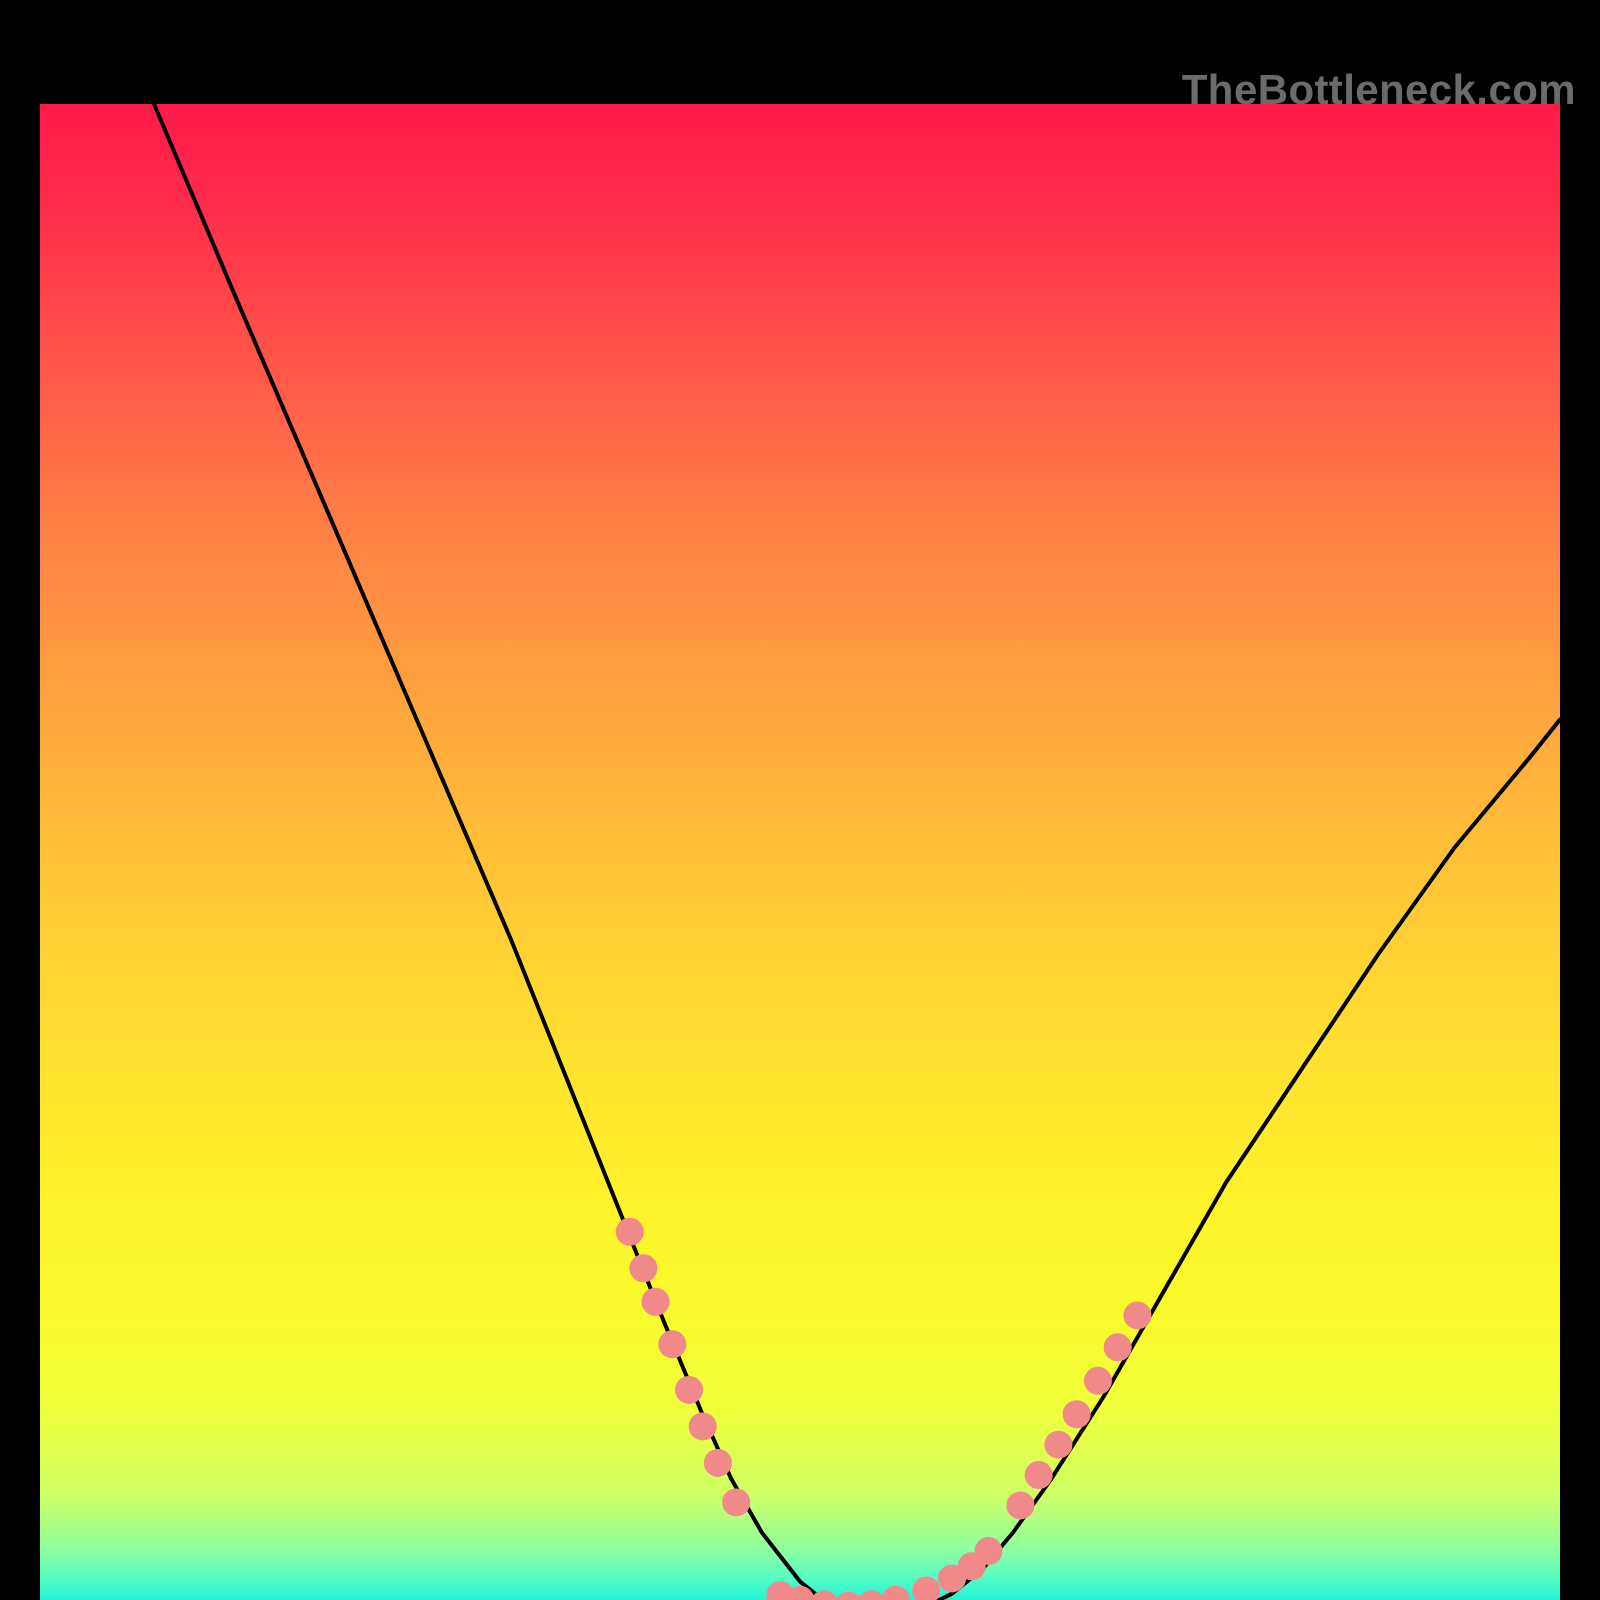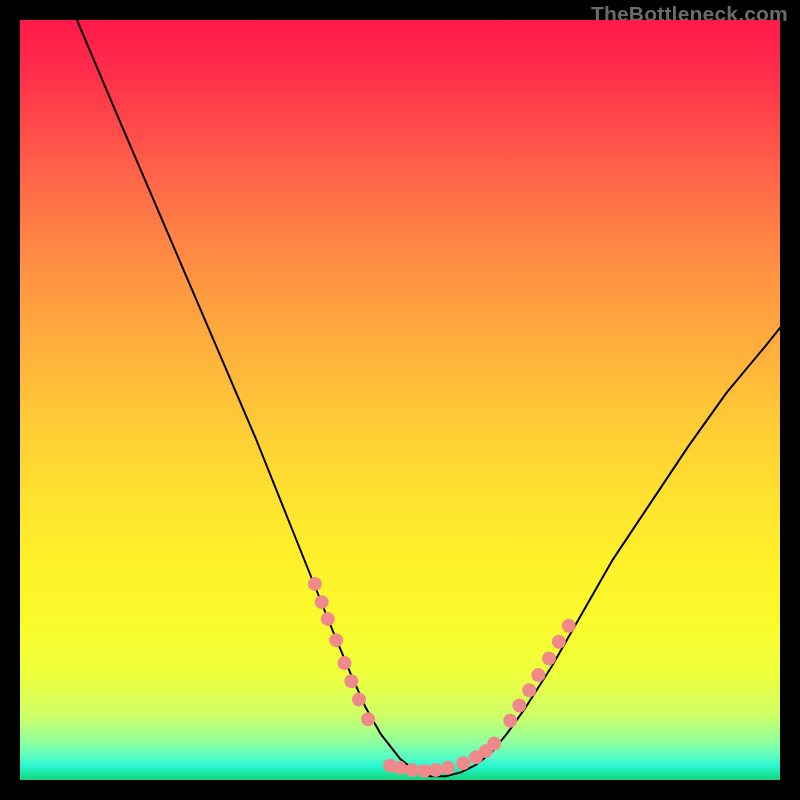--- a/index.html
+++ b/index.html
@@ -9,20 +9,21 @@
     height: 800px;
     overflow: hidden;
     background: #000;
     font-family: Arial, Helvetica, sans-serif;
   }
   .frame {
     position: relative;
     width: 800px;
     height: 608px;
     background: #000;
+    margin-top: 32px;
   }
   .plot-area {
     position: absolute;
     left: 20px;
     top: 20px;
     width: 760px;
     height: 760px;
     background: linear-gradient(to bottom,
       #ff1a4a 0%,
       #ff2a4a 6%,

